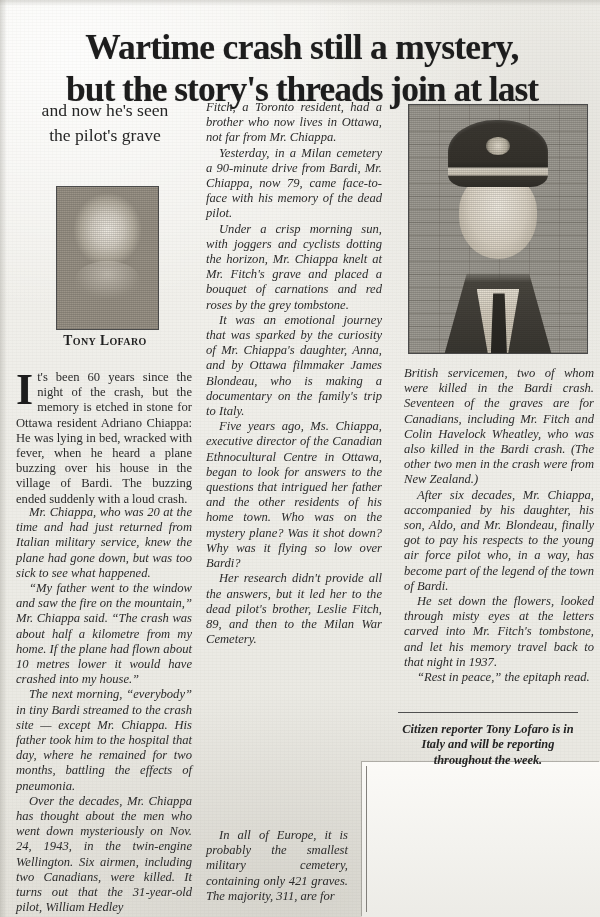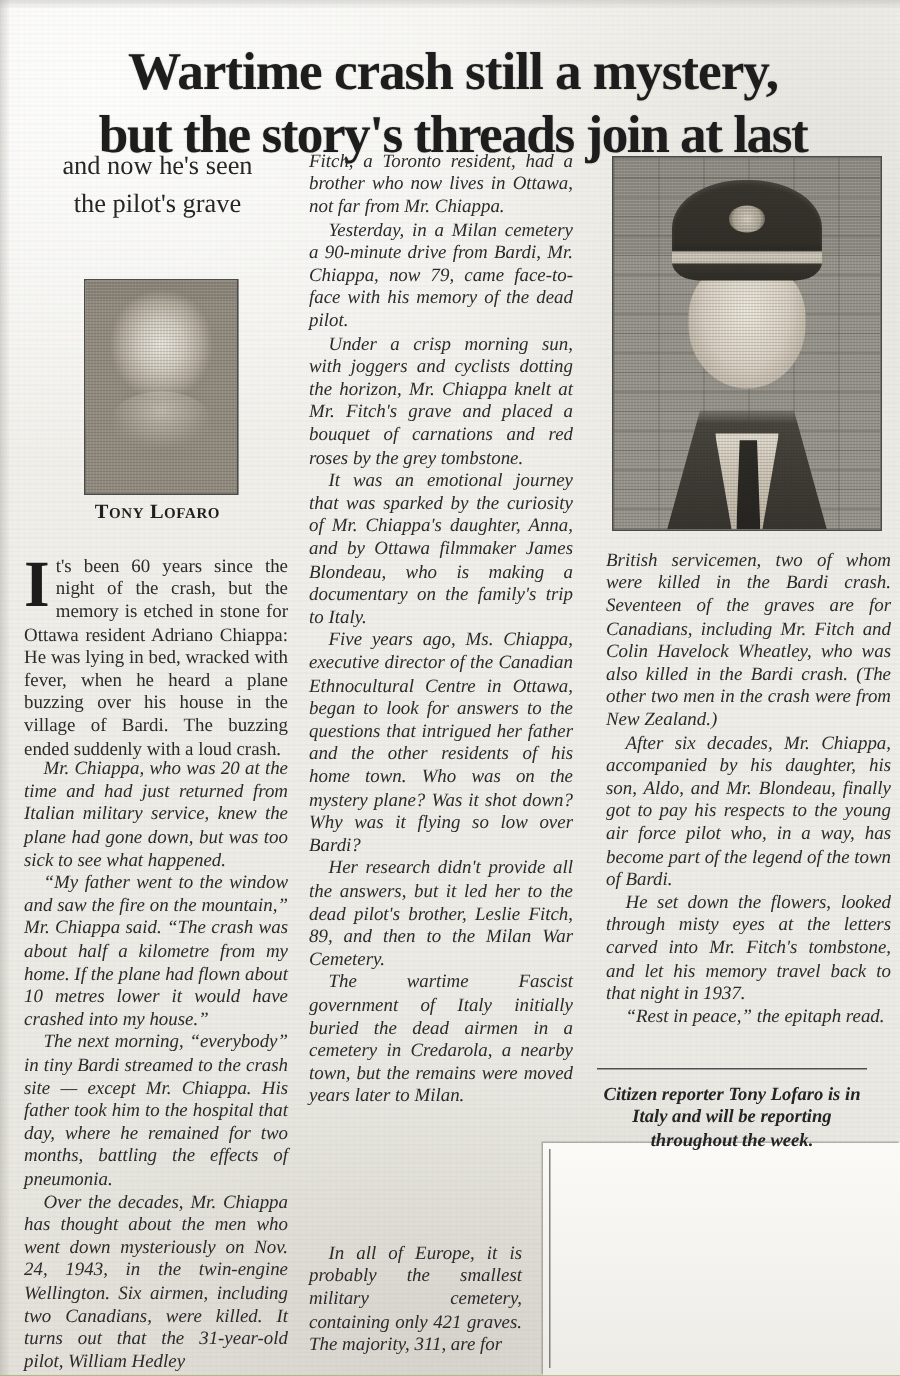--- a/index.html
+++ b/index.html
@@ -5,21 +5,21 @@
   html, body {
     margin: 0;
     padding: 0;
     background: #8c8c8c;
   }
   .clipping {
     position: relative;
     width: 600px;
     height: 917px;
     overflow: hidden;
-    background: #bef264;
+    background: #fde047;
     font-family: "Liberation Serif", "DejaVu Serif", serif;
     color: #2a2a2a;
   }
   
   .paper-tone {
     position: absolute;
     inset: 0;
     background:
       radial-gradient(ellipse 70% 40% at 12% 6%, rgba(255,255,255,0.85), rgba(255,255,255,0) 70%),
       radial-gradient(ellipse 60% 50% at 92% 14%, rgba(210,208,200,0.45), rgba(255,255,255,0) 72%),
@@ -357,21 +357,20 @@
       <p>Over the decades, Mr. Chiappa has thought about the men who went down mysteriously on Nov. 24, 1943, in the twin-engine Wellington. Six airmen, including two Canadians, were killed. It turns out that the 31-year-old pilot, William Hedley</p>
     </div>
 
     <div class="col col-mid">
       <p class="noindent">Fitch, a Toronto resident, had a brother who now lives in Ottawa, not far from Mr. Chiappa.</p>
       <p>Yesterday, in a Milan cemetery a 90-minute drive from Bardi, Mr. Chiappa, now 79, came face-to-face with his memory of the dead pilot.</p>
       <p>Under a crisp morning sun, with joggers and cyclists dotting the horizon, Mr. Chiappa knelt at Mr. Fitch's grave and placed a bouquet of carnations and red roses by the grey tombstone.</p>
       <p>It was an emotional journey that was sparked by the curiosity of Mr. Chiappa's daughter, Anna, and by Ottawa filmmaker James Blondeau, who is making a documentary on the family's trip to Italy.</p>
       <p>Five years ago, Ms. Chiappa, executive director of the Canadian Ethnocultural Centre in Ottawa, began to look for answers to the questions that intrigued her father and the other residents of his home town. Who was on the mystery plane? Was it shot down? Why was it flying so low over Bardi?</p>
       <p>Her research didn't provide all the answers, but it led her to the dead pilot's brother, Leslie Fitch, 89, and then to the Milan War Cemetery.</p>
-      <p>The wartime Fascist government of Italy initially buried the dead airmen in a cemetery in Credarola, a nearby town, but the remains were moved years later to Milan.</p>
     </div>
     <div class="col" style="left:206px; top:828px; width:142px;">
       <p>In all of Europe, it is probably the smallest military cemetery, containing only 421 graves. The majority, 311, are for</p>
     </div>
 
     <div class="airman">
       <div class="airman-img"></div>
       <div class="airman-brick"></div>
       <div class="airman-body"></div>
       <div class="airman-face"></div>

